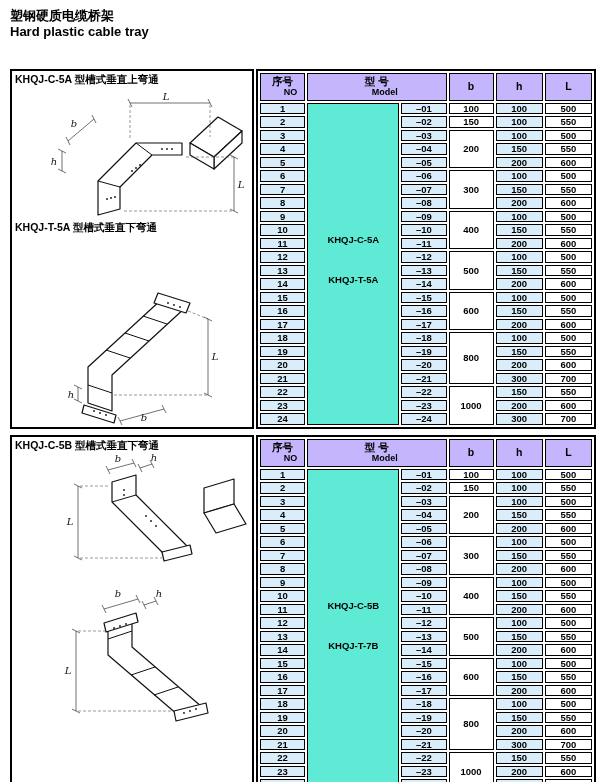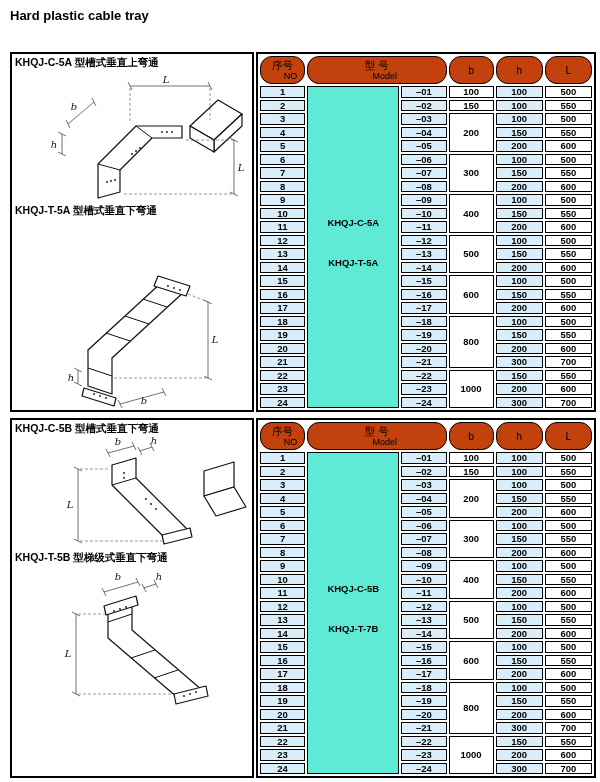--- a/index.html
+++ b/index.html
@@ -15,21 +15,21 @@
   .cap-top{top:2px;}
   .s1 .cap-mid{top:150px;}
   .s2 .cap-mid{top:131px;}
   .diag{position:absolute;left:0;}
   .s1 .diag-c{top:16px;}
   .s1 .diag-t{top:166px;}
   .s2 .diag-c{top:15px;}
   .s2 .diag-t{top:146px;}
   table.spec{border-collapse:separate;border-spacing:2px;background:#fff;border:2px solid #000;table-layout:fixed;width:340px;flex:none;}
   .spec th,.spec td{border:1px solid #000;text-align:center;vertical-align:middle;padding:0;overflow:hidden;}
-  .spec th{background:#c2410c;height:26px;font-weight:normal;border-radius:12px;}
+  .spec th{background:#c4b5fd;height:26px;font-weight:bold;}
   .spec th .zh{font-size:10.5px;line-height:1.2;}
   .spec th .en{font-size:9px;line-height:1.1;padding-left:16px;}
   .spec td{height:9.5px;font-size:9.5px;font-weight:bold;line-height:1;}
   .c-no,.c-suffix,.c-h{background:#d9eefa;}
   .c-b,.c-l{background:#ffffff;}
   .c-model{background:#5eead4;position:relative;}
   .model-label{position:absolute;left:0;width:100%;text-align:center;font-weight:bold;font-size:9.5px;transform:translateY(-50%);}
   .model-label.m-c{top:42.5%;}
   .model-label.m-t{top:55%;}
   .band{fill:#ffffff;stroke:#111;stroke-width:1.2;stroke-linejoin:round;}
@@ -38,20 +38,21 @@
   .ext{fill:none;stroke:#555;stroke-width:0.6;stroke-dasharray:3 2;}
   .dimlbl{font-family:"DejaVu Serif",serif;font-style:italic;font-size:10px;fill:#111;}
   .dot{fill:#111;}
 </style>
 </head>
 <body>
 
 <div class="page">
 
   <div class="titles">
+    <div class="title-zh">塑钢硬质电缆桥架</div>
     <div class="title-en">Hard plastic cable tray</div>
   </div>
 
   <section class="section s1">
     <div class="panel">
       <div class="caption cap-top">KHQJ-C-5A 型槽式垂直上弯通</div>
 
       <svg class="diag diag-c" width="240" height="134" viewBox="0 0 240 134">
         <polygon class="band" points="86,128 108,122 108,100 140,68 170,68 170,56 124,56 86,94"></polygon>
         <path class="ln" d="M86,94 L108,100"></path>
@@ -311,21 +312,20 @@
         <polygon class="band" points="192,61 222,52 234,72 204,81"></polygon>
         <path class="dim" d="M96,18 L122,11 M94,14 L98,22 M120,7 L124,15"></path>
         <text class="dimlbl" x="106" y="10" text-anchor="middle">b</text>
         <path class="dim" d="M128,16 L140,12 M126,12 L130,20 M138,8 L142,16"></path>
         <text class="dimlbl" x="142" y="9" text-anchor="middle">h</text>
         <path class="ext" d="M68,34 L98,34 M68,106 L150,106"></path>
         <path class="dim" d="M66,34 L66,106 M62,32 L70,36 M62,104 L70,108"></path>
         <text class="dimlbl" x="58" y="73" text-anchor="middle">L</text>
       </svg>
 
-      <div class="caption cap-mid">KHQJ-T-5B 型梯级式垂直下弯通</div>
 
       <svg class="diag diag-t" width="240" height="200" viewBox="0 0 240 200">
         <polygon class="band" points="96,42 120,34 120,64 190,124 166,132 96,72"></polygon>
         <path class="ln" d="M96,56 L120,48 M119,92 L143,84 M142,112 L166,104"></path>
         <polygon class="band" points="92,40 124,30 126,39 94,49"></polygon>
         <polygon class="band" points="162,128 194,120 196,130 164,138"></polygon>
         <circle class="dot" cx="102" cy="45" r="0.9"></circle>
           <circle class="dot" cx="108" cy="43" r="0.9"></circle>
           <circle class="dot" cx="114" cy="41" r="0.9"></circle>
         <circle class="dot" cx="172" cy="130" r="0.9"></circle>

